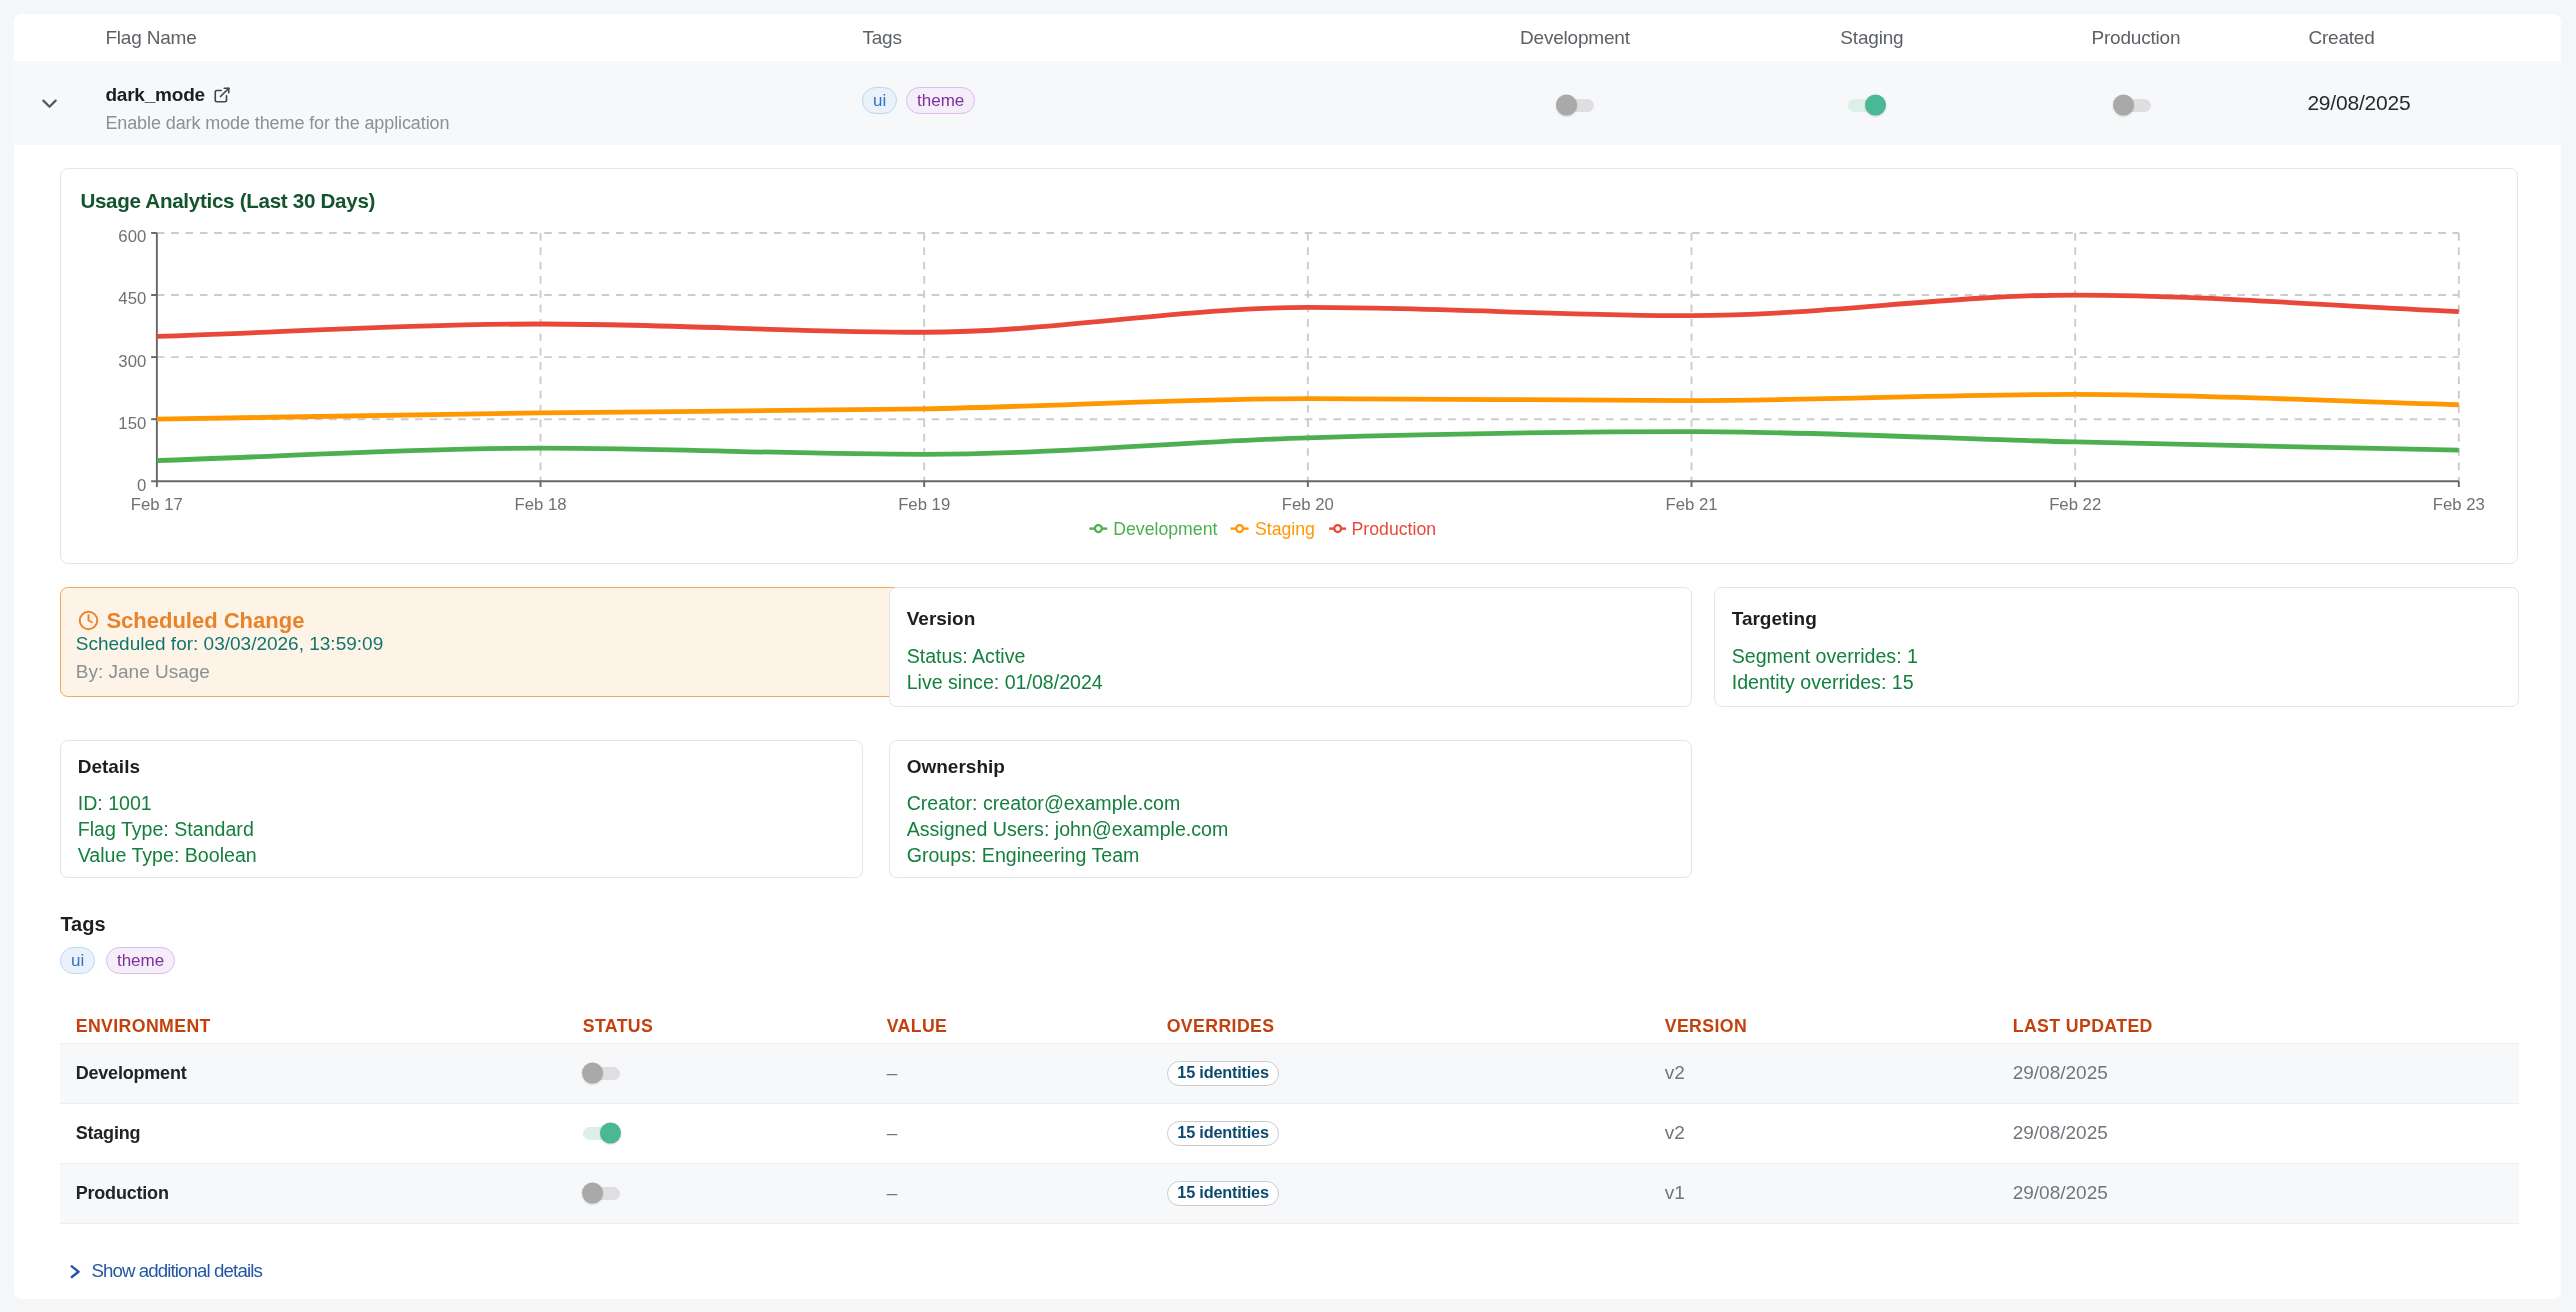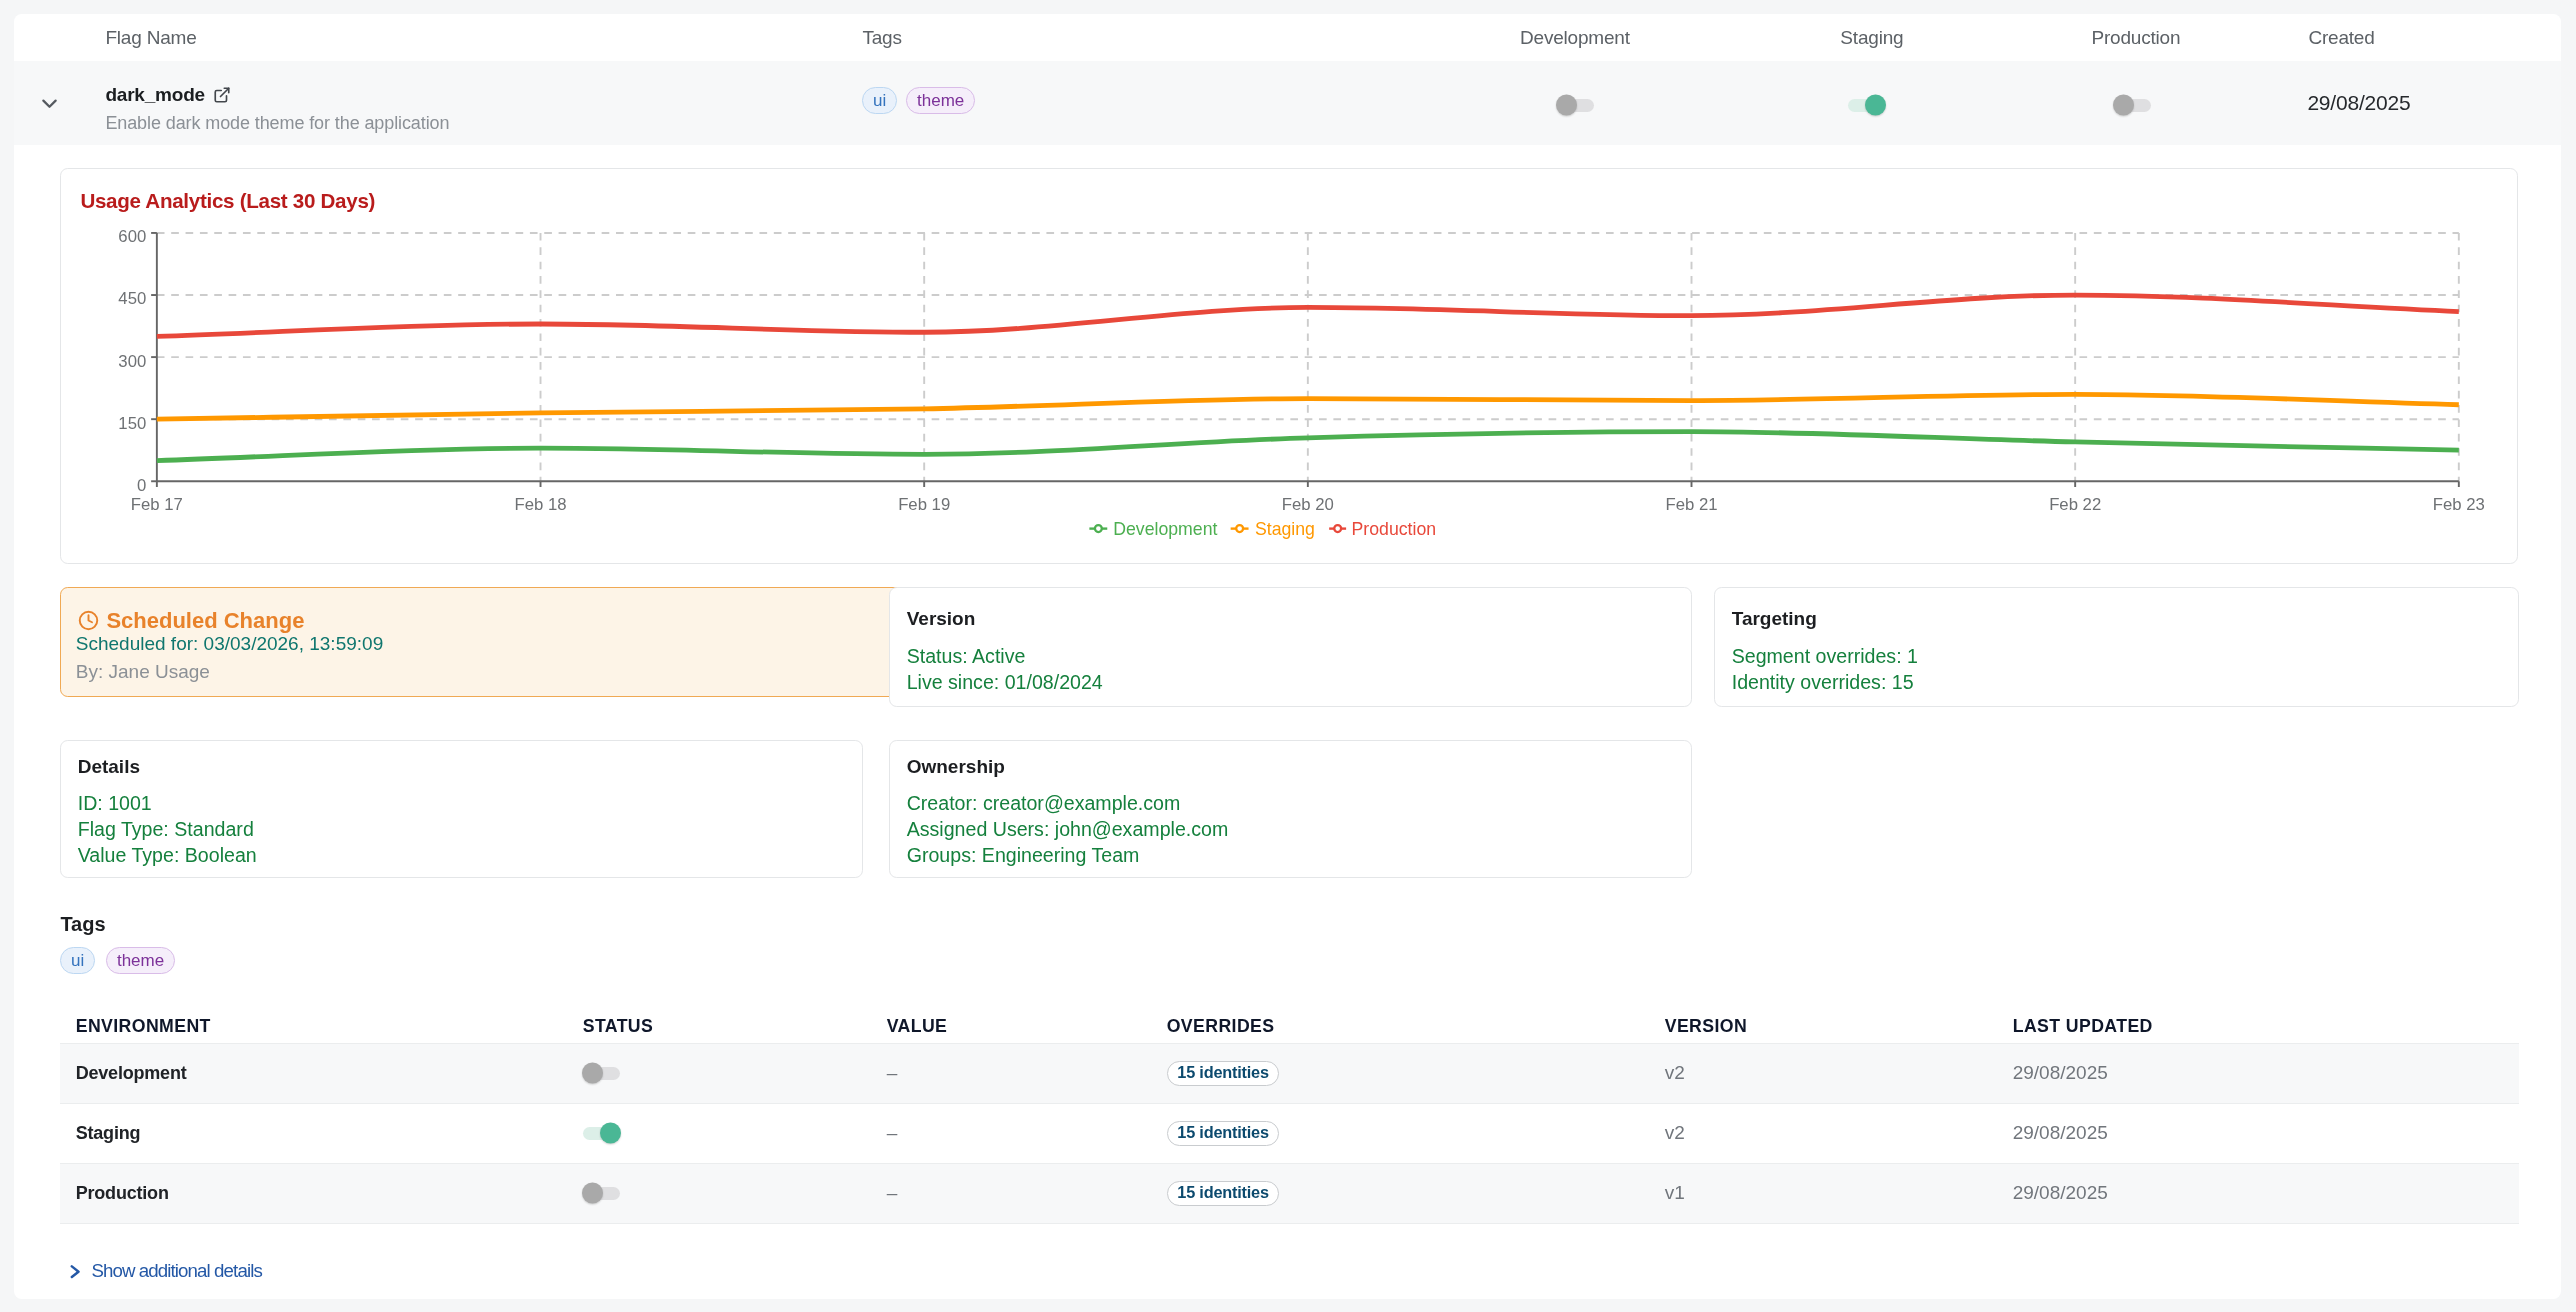--- a/index.html
+++ b/index.html
@@ -32,30 +32,30 @@
   .card .ln { font-size:19.6px; color:#15803d; line-height:26px; }
   .card.sched { background:#fdf4e7; border-color:#f0a954; }
   .card.sched .ttl { display:flex; align-items:center; gap:7.7px; color:#e8822b; font-weight:bold; font-size:22px; line-height:25px; margin:19.5px 0 0 16.3px; }
   .card.sched .lns { margin:-2.9px 0 0 14.4px; }
   .card.sched .ln { font-size:19px; line-height:28px; color:#0f766e; }
   .gray { color:#8b9096; } .card.sched .ln.gray { color:#8b9096; }
 
   #tagsec h3 { font-size:20px; font-weight:bold; color:#1c1e21; line-height:25px; margin-top:-2.9px; }
 
   table.env { position:absolute; border-collapse:collapse; table-layout:fixed; }
-  table.env th { text-align:left; font-size:17.7px; color:#0f172a; letter-spacing:0.4px; padding:0 0 0 15.3px; height:34px; vertical-align:middle; font-weight:bold; }
+  table.env th { text-align:left; font-size:17.7px; color:#c2410c; letter-spacing:0.4px; padding:0 0 0 15.3px; height:34px; vertical-align:middle; font-weight:bold; }
   table.env td { font-size:19px; color:#71767c; padding:0 0 0 15.3px; height:60px; vertical-align:middle; border-top:1.9px solid #ebedee; }
   table.env tr:last-child td { border-bottom:1.9px solid #ebedee; }
   table.env tr.g td { background:#f7f8f9; }
   table.env td.env-name { color:#202327; font-weight:bold; font-size:18px; letter-spacing:-0.2px; }
   .idbadge { display:inline-block; border:1.9px solid #c9cccf; border-radius:12.4px; background:#fff; padding:0 9.6px; height:25px; line-height:21px; font-size:16.3px; font-weight:bold; color:#0c4a6e; letter-spacing:-0.2px; }
 
   #showlink { position:absolute; display:flex; align-items:center; gap:7.7px; color:#2458a6; font-size:18.7px; letter-spacing:-0.9px; }
 
-  .charttitle { position:absolute; left:19px; top:20px; letter-spacing:-0.3px; font-size:20.6px; font-weight:bold; color:#b91c1c; line-height:24px; }
+  .charttitle { position:absolute; left:19px; top:20px; letter-spacing:-0.3px; font-size:20.6px; font-weight:bold; color:#14532d; line-height:24px; }
 </style>
 </head>
 <body>
 <div id="panel">
 
   <div class="hdr" style="left:91px;">Flag Name</div>
   <div class="hdr" style="left:848px;">Tags</div>
   <div class="hdr" style="left:1503px; width:115px; justify-content:center;">Development</div>
   <div class="hdr" style="left:1800px; width:115px; justify-content:center;">Staging</div>
   <div class="hdr" style="left:2064px; width:115px; justify-content:center;">Production</div>

